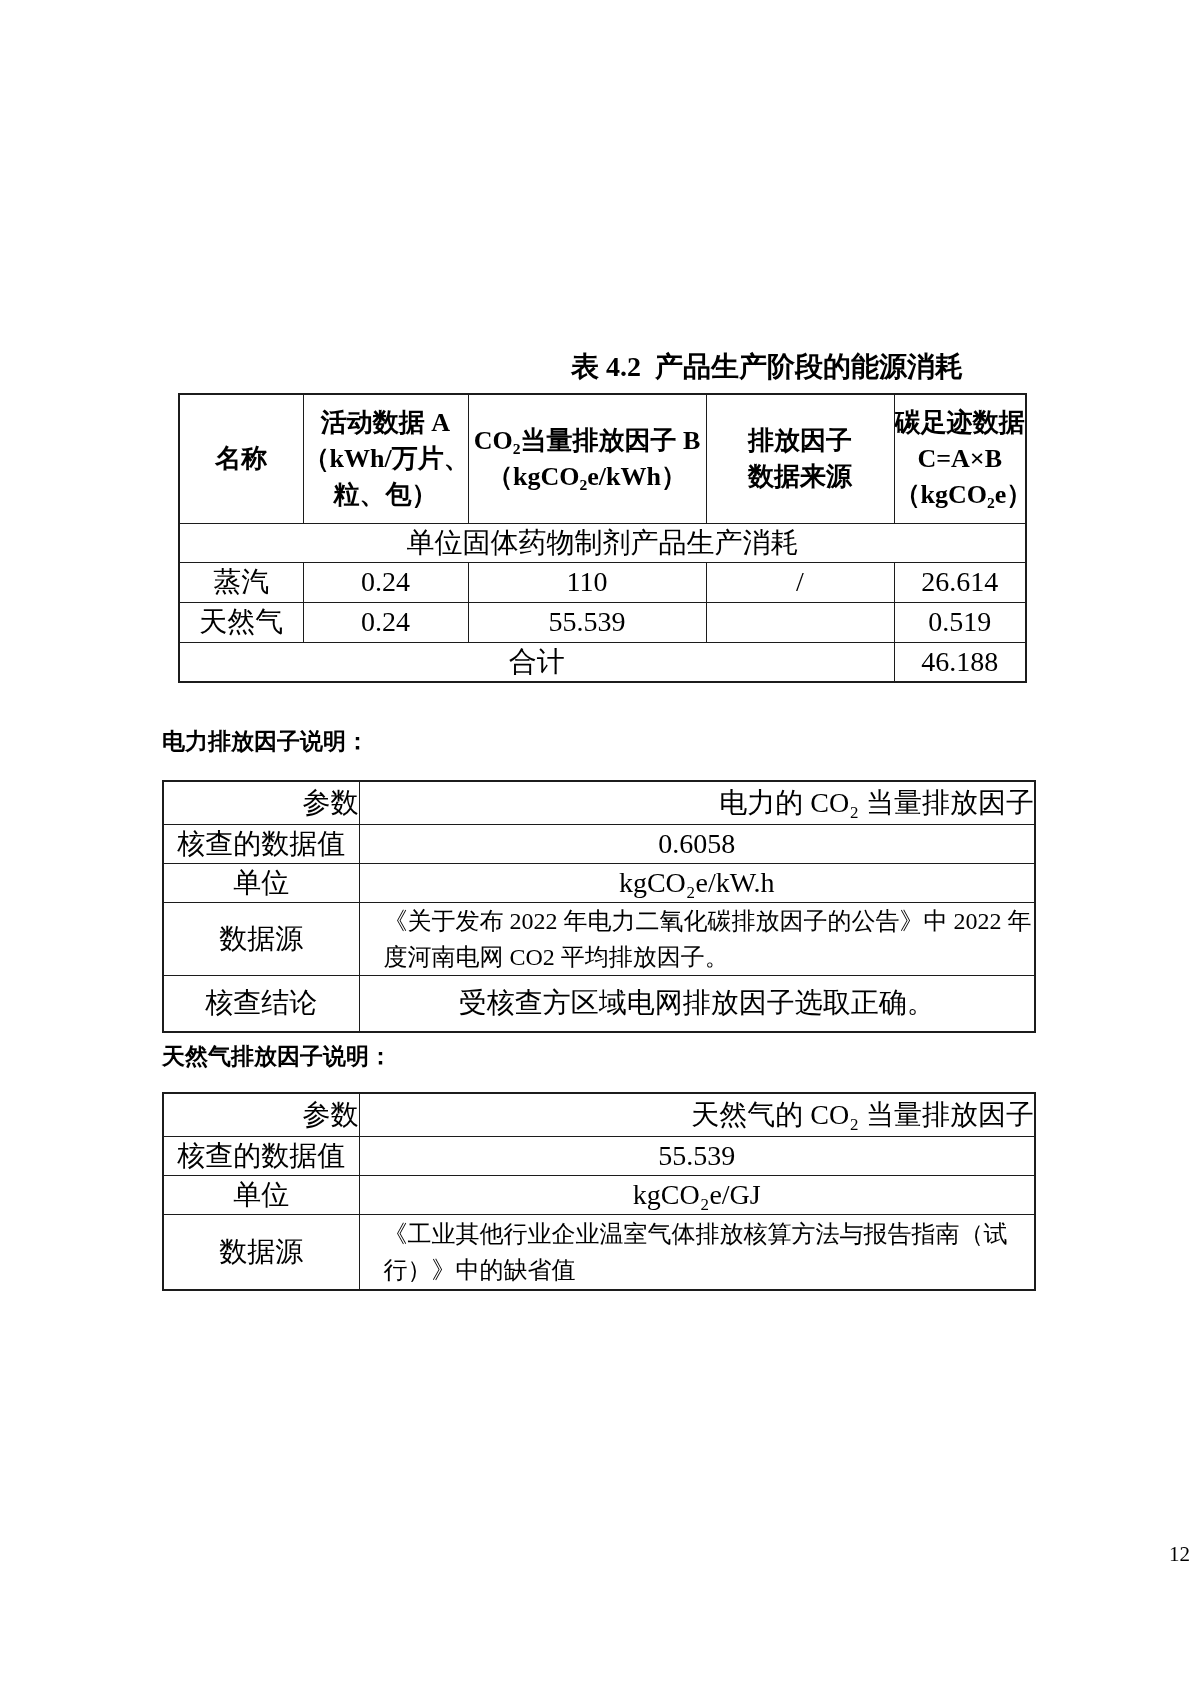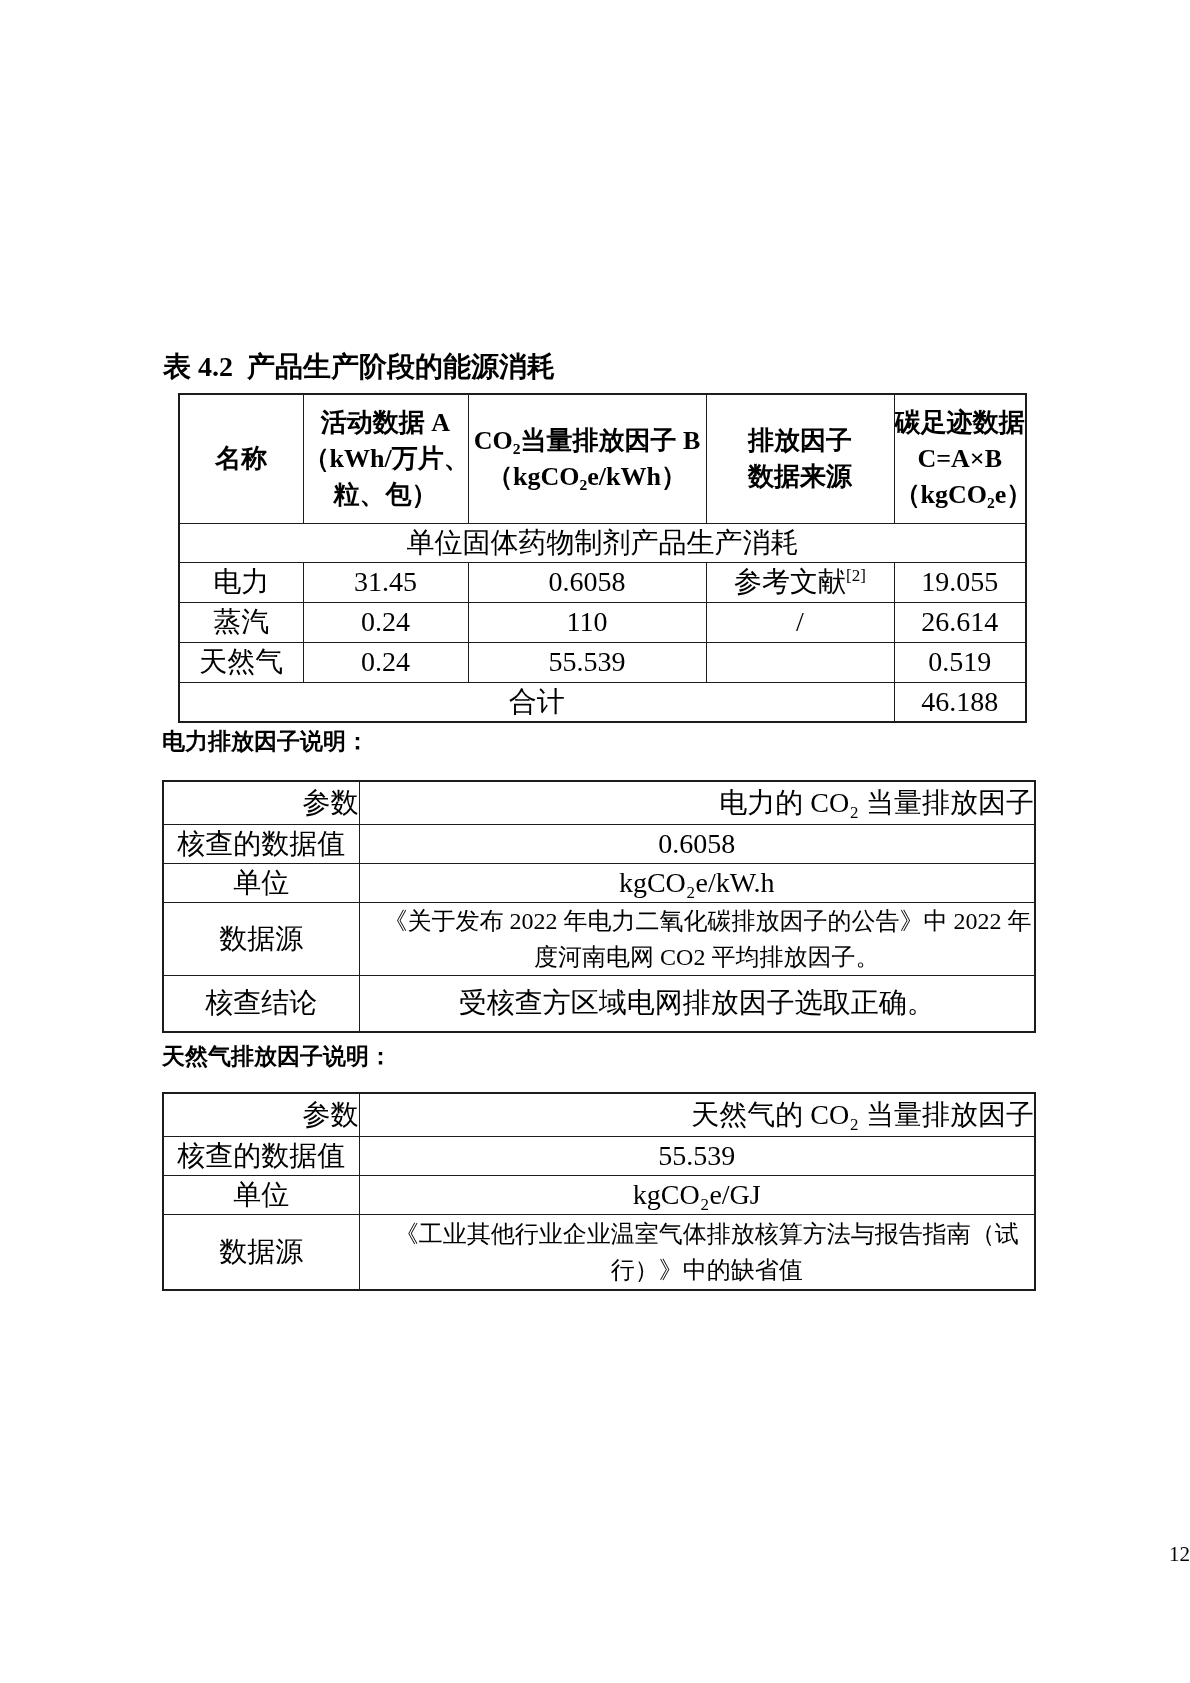--- a/index.html
+++ b/index.html
@@ -23,21 +23,21 @@
     text-align: justify;
   }
   .intro .line { white-space: nowrap; }
   .intro .line.first { text-indent: 58px; }
 
   
   .tbl-title {
     position: absolute;
     left: 163px; top: 350px;
     width: 800px;
-    text-align: left;
+    text-align: right;
     font-size: 28px;
     font-weight: bold;
     line-height: 34px;
     white-space: pre;
   }
 
   table { border-collapse: collapse; table-layout: fixed; background: #fff; }
   td {
     border: 1px solid #1c1c1c;
     text-align: center;
@@ -70,21 +70,21 @@
   .t2 tr:nth-child(2) { height: 37px; }
   .t2 tr:nth-child(3) { height: 37px; }
   .t2 tr:nth-child(4) { height: 73px; }
   .t2 tr:nth-child(5) { height: 57px; margin-top: 14px; }
   .t3 tr:nth-child(1) { height: 43px; }
   .t3 tr:nth-child(2) { height: 36px; }
   .t3 tr:nth-child(3) { height: 37px; }
   .t3 tr:nth-child(4) { height: 76px; }
   .t2 tr:first-child td, .t3 tr:first-child td { font-weight: normal; text-align: right; }
   .src-cell {
-    text-align: center;
+    text-align: left;
     padding-left: 24px;
     padding-right: 4px;
   }
   .src-cell .srcline {
     font-size: 24px;
     line-height: 36px;
     white-space: nowrap;
   }
 
   .section-heading {
@@ -143,27 +143,20 @@
       <td>
         <div class="hline">碳足迹数据</div>
         <div class="hline">C=A×B</div>
         <div class="hline">（kgCO₂e）</div>
       </td>
     </tr>
     <tr class="r-unit">
       <td colspan="5">单位固体药物制剂产品生产消耗</td>
     </tr>
     <tr class="r-data">
-      <td>电力</td>
-      <td>31.45</td>
-      <td>0.6058</td>
-      <td><span>参考文献</span><sup class="ref">[2]</sup></td>
-      <td>19.055</td>
-    </tr>
-    <tr class="r-data">
       <td>蒸汽</td>
       <td>0.24</td>
       <td>110</td>
       <td>/</td>
       <td>26.614</td>
     </tr>
     <tr class="r-data">
       <td>天然气</td>
       <td>0.24</td>
       <td>55.539</td>

